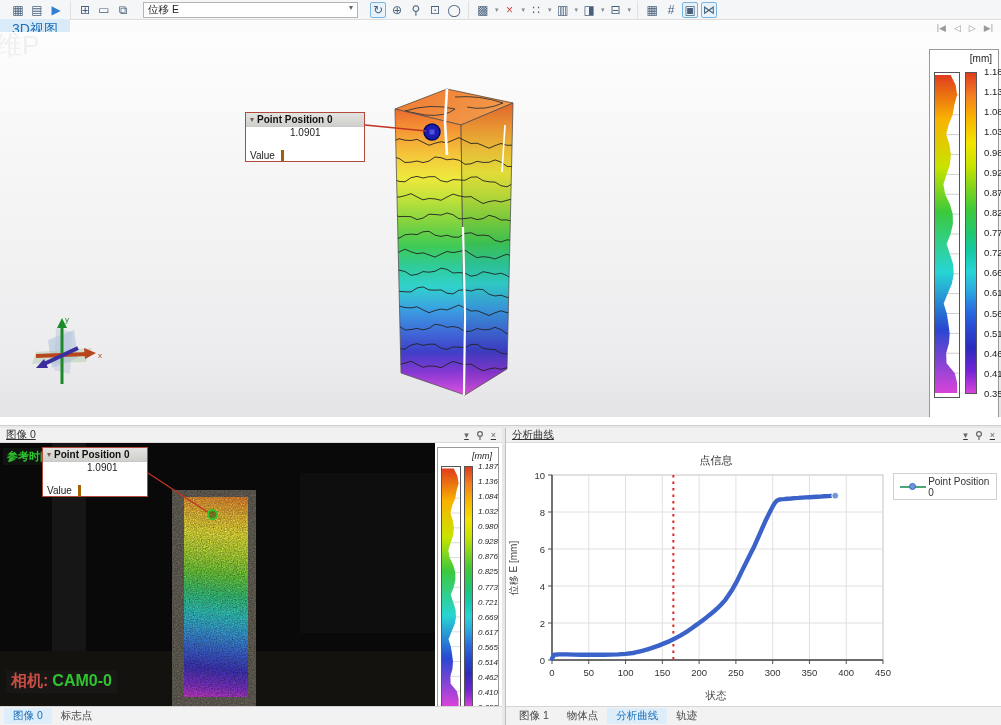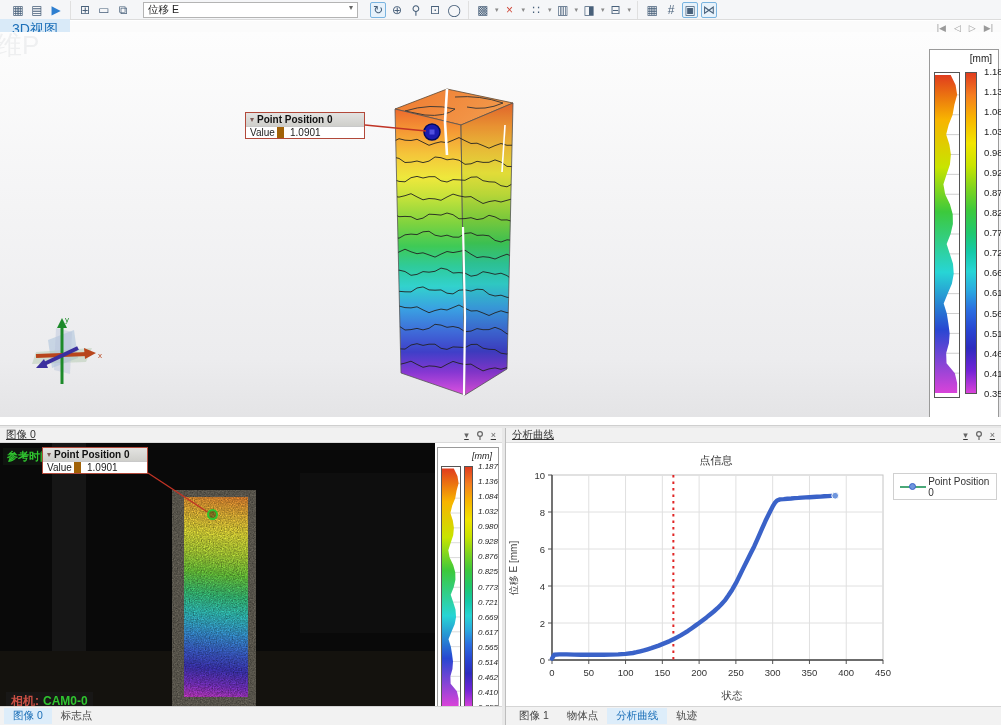--- a/index.html
+++ b/index.html
@@ -30,21 +30,21 @@
   
   .viewport { position:absolute; left:0; top:32px; width:1001px; height:385px;
     background:linear-gradient(#fdfdfd 0%, #ececee 85%, #e4e4e6 100%); overflow:hidden; }
   .watermark { position:absolute; left:-4px; top:2px; font-size:26px; color:rgba(120,130,140,.10); line-height:22px; }
 
   
   .anno { position:absolute; width:120px; border:1.5px solid #b2493a; background:#fff; font-size:10px; z-index:5; }
   .anno .hd { background:linear-gradient(#e3e3e1,#cfcfcb); padding:1px 4px; font-weight:bold; color:#111; display:flex; align-items:center; gap:3px; }
   .anno .hd .car { color:#7a5a55; font-size:8px; }
   .anno .row { display:flex; border-top:1px solid #c9c9c9; background:#fff; }
-  .anno .row .k { width:38px; padding:0 4px; border-right:7px solid #a16207; color:#222; }
+  .anno .row .k { width:38px; padding:0 4px; border-right:3px solid #a16207; color:#222;margin-top:23px; }
   .anno .row .v { flex:1; padding:0 6px; color:#222; }
 
   
   .cbar { position:absolute; background:#fff; border:1px solid #9a9a9a;text-align:center; }
   .cbar .unit { position:absolute; right:6px; top:3px; font-size:10px; color:#222; }
   .cbar .hist { position:absolute; border:1px solid #555; background:#fff; }
   .cbar .strip { position:absolute; border:1px solid #555;
     background:linear-gradient(#e03c1e 0%,#f57e20 7%,#f8b400 14%,#f2e500 22%,#c8e400 29%,#7fd41f 36%,#3cc93c 43%,#1fc86e 50%,#14c9a8 56%,#27d5d5 62%,#2aa9e0 68%,#2b6ee0 74%,#2847d2 80%,#2d2bbf 86%,#7224d6 93%,#d943d9 100%); }
   .cbar .labels { position:absolute; display:flex; flex-direction:column; justify-content:space-between; }
   .cbar .labels div { font-size:9.5px; color:#222; line-height:10px; }
@@ -66,37 +66,37 @@
   .ptabs .tab { padding:1px 9px; font-size:10.5px; color:#444; cursor:default; }
   .ptabs .tab.active { color:#1b6fb8; background:#ddedfa; }
 
   
   .cam-wrap { position:absolute; left:0; top:15px; width:435px; height:263px; background:#090909; overflow:hidden; }
   .cam-bg1 { position:absolute; left:52px; top:0; width:34px; height:263px; background:#161616; }
   .cam-bg2 { position:absolute; left:300px; top:30px; width:135px; height:160px; background:#0e0e0e; }
   .cam-floor { position:absolute; left:0; top:208px; width:435px; height:55px; background:#14120e; }
   .ref-time { position:absolute; left:3px; top:5px; background:rgba(20,30,20,.55); color:#2fc42f; font-weight:bold;
     padding:1px 4px; font-size:11px; }
-  .cam-label { position:absolute; left:6px; top:249px; background:rgba(25,25,25,.7); padding:1px 5px; font-size:12px; }
+  .cam-label { position:absolute; left:6px; top:227px; background:rgba(25,25,25,.7); padding:1px 5px; font-size:16px; }
   .cam-label .k { color:#c94f44; font-weight:bold; }
   .cam-label .v { color:#2fc42f; font-weight:bold; margin-left:4px; }
   .concrete { position:absolute; left:172px; top:47px; width:84px; height:216px; background:#6b675c; }
   .spec-face { position:absolute; left:184px; top:54px; width:64px; height:200px;
     background:linear-gradient(186deg,#f08a33 0%,#f2c23a 10%,#eee83c 19%,#b9df3a 29%,#6fd23f 39%,#3bc97c 49%,#35ccc4 58%,#3b9be0 68%,#3f62d6 77%,#4238c0 85%,#8035cf 93%,#d13fd1 100%); }
   .speckle { position:absolute; left:172px; top:47px; width:84px; height:216px; opacity:.45; }
   .img-marker { position:absolute; left:207px; top:66px; width:11px; height:11px; border:2px solid #2ec22e;
     border-radius:50%; background:rgba(10,30,10,.4); }
   .anno.img { width:106px; left:42px; top:4px; }
 
   
   .chart-area { position:absolute; left:0; top:15px; width:411px; height:262px; background:#fff; }
   .chart-title { position:absolute; left:0; top:10px; width:420px; text-align:center; font-size:11px; color:#333; }
   .chart-ylab { position:absolute; left:-40px; top:118px; width:96px; text-align:center; font-size:10px; color:#444;
     transform:rotate(-90deg); }
-  .chart-xlab { position:absolute; left:116px; top:246px; width:220px; text-align:center; font-size:10.5px; color:#444; }
+  .chart-xlab { position:absolute; left:100px; top:246px; width:220px; text-align:center; font-size:10.5px; color:#444; }
   .legend { position:absolute; left:387px; top:30px; width:104px; height:27px; border:1px solid #d0d0d0; background:#fff;
     display:flex; align-items:center; padding:0 6px; gap:5px; }
   .legend .mark { position:relative; width:26px; height:8px; }
   .legend .mark .ln { position:absolute; left:0; top:3.5px; width:26px; height:1.6px; background:#4aa878; }
   .legend .mark .ci { position:absolute; left:9px; top:0; width:7px; height:7px; border-radius:50%;
     background:#6f96dd; border:1.2px solid #3a62c8; }
   .legend .txt { font-size:10px; color:#333; }
 
   svg text { font-family:"Liberation Sans","DejaVu Sans",sans-serif; }
 </style>

